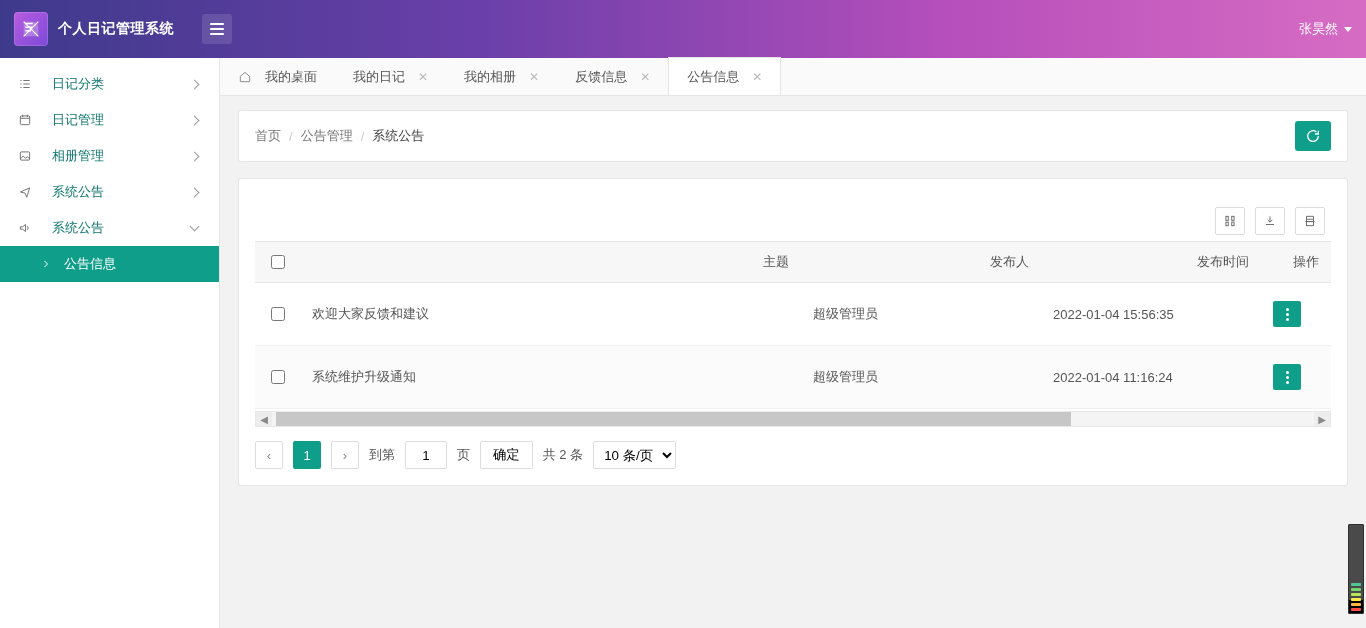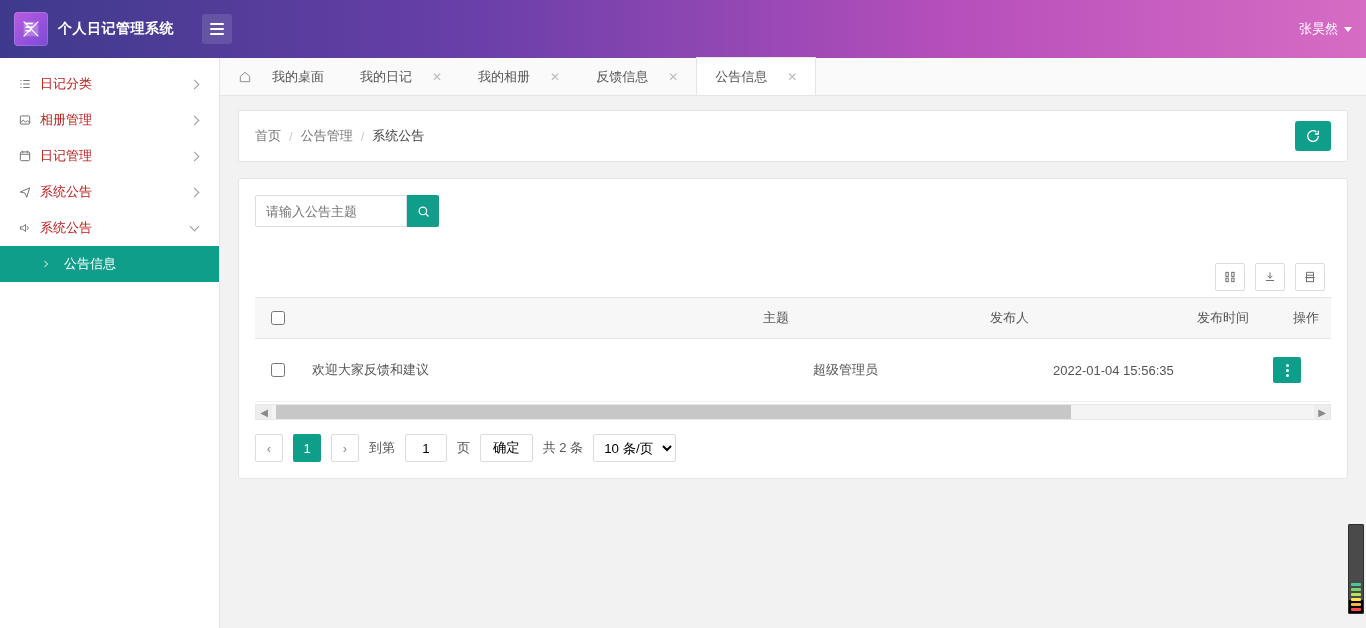--- a/index.html
+++ b/index.html
@@ -42,43 +42,43 @@
   .hamburger span::after{position:absolute;top:5px;}
   .header-right{margin-left:auto;display:flex;align-items:center;gap:6px;cursor:pointer;justify-content:space-between;}
   .header-right .caret{width:0;height:0;border-left:4px solid transparent;border-right:4px solid transparent;border-top:5px solid #fff;}
 
   
   .app-body{display:flex;height:calc(100% - var(--header-h));}
 
   
   .sidebar{width:220px;background:#fff;border-right:1px solid var(--border);flex-shrink:0;padding-top:8px;}
   .side-item{
-    height:36px;display:flex;align-items:center;gap:8px;padding:0 18px;
-    color:#b91c1c;cursor:pointer;position:relative;
+    height:36px;display:flex;align-items:center;gap:20px;padding:0 18px;
+    color:#0f766e;cursor:pointer;position:relative;
   }
   .side-item .chev{margin-left:auto;}
   .side-item svg{width:14px;height:14px;flex-shrink:0;stroke:#6b6b6b;fill:none;stroke-width:1.6;}
   .side-sub{
     height:36px;display:flex;align-items:center;gap:12px;padding-left:40px;
     background:var(--teal);color:#fff;cursor:pointer;
   }
   .side-sub svg{width:12px;height:12px;stroke:#fff;fill:none;stroke-width:2;}
 
   
   .chev-right,.chev-down{width:12px;height:12px;display:inline-block;}
   .chev-right::before{content:"";display:block;width:6px;height:6px;border-top:1.5px solid #9a9a9a;border-right:1.5px solid #9a9a9a;transform:rotate(45deg);margin:3px 0 0 2px;}
   .chev-down::before{content:"";display:block;width:6px;height:6px;border-top:1.5px solid #9a9a9a;border-right:1.5px solid #9a9a9a;transform:rotate(135deg);margin:1px 0 0 2px;}
 
   
   .main{flex:1;display:flex;flex-direction:column;min-width:0;}
 
   
   .tabs{height:38px;background:#fafafa;border-bottom:1px solid var(--border);display:flex;align-items:stretch;}
   .tab{
-    display:flex;align-items:center;gap:20px;padding:0 18px;color:#555;font-size:13px;
+    display:flex;align-items:center;gap:13px;padding:0 18px;color:#555;font-size:13px;
     cursor:pointer;position:relative;
   }
   .tab + .tab{border-left:0;}
   .tab .home-ico{width:14px;height:14px;}
   .tab .x{color:#bbb;font-size:12px;}
   .tab.active{background:#fff;border-top:1px solid var(--border);border-left:1px solid var(--border);border-right:1px solid var(--border);margin-top:-1px;}
 
   
   .content{flex:1;overflow:auto;padding:14px 18px;}
 
@@ -196,32 +196,32 @@
   <div class="sidebar">
     <div class="side-item">
       <svg viewBox="0 0 24 24">
           <path d="M4 6h2M4 12h2M4 18h2M9 6h11M9 12h11M9 18h11"></path>
         </svg>
       <span>日记分类</span>
       <span class="chev chev-right"></span>
     </div>
     <div class="side-item">
       <svg viewBox="0 0 24 24">
+          <rect x="4" y="5" width="16" height="15" rx="2"></rect>
+          <path d="M4 9h16M8 3v4M16 3v4"></path>
+        </svg>
+      <span>日记管理</span>
+      <span class="chev chev-right"></span>
+    </div>
+    <div class="side-item">
+      <svg viewBox="0 0 24 24">
           <rect x="4" y="5" width="16" height="14" rx="2"></rect>
           <path d="M4 17l5-5 4 4 3-3 4 4"></path>
         </svg>
       <span>相册管理</span>
-      <span class="chev chev-right"></span>
-    </div>
-    <div class="side-item">
-      <svg viewBox="0 0 24 24">
-          <rect x="4" y="5" width="16" height="15" rx="2"></rect>
-          <path d="M4 9h16M8 3v4M16 3v4"></path>
-        </svg>
-      <span>日记管理</span>
       <span class="chev chev-right"></span>
     </div>
     <div class="side-item">
       <svg viewBox="0 0 24 24">
           <path d="M4 12l16-7-5 16-3-7-8-2z"></path>
         </svg>
       <span>系统公告</span>
       <span class="chev chev-right"></span>
     </div>
     <div class="side-item">
@@ -278,29 +278,20 @@
         </div>
         <div class="refresh-btn">
           <svg viewBox="0 0 24 24">
               <path d="M20 12a8 8 0 11-3-6.2M20 4v5h-5"></path>
             </svg>
         </div>
       </div>
 
       <div class="panel">
 
-        <div class="search-row">
-          <input class="search-input" placeholder="请输入公告主题" style="">
-          <div class="search-btn">
-            <svg viewBox="0 0 24 24">
-                <circle cx="11" cy="11" r="6"></circle>
-                <path d="M20 20l-4-4"></path>
-              </svg>
-          </div>
-        </div>
 
         <div class="table-toolbar">
           <div class="tb-icon">
             <svg viewBox="0 0 24 24">
                 <rect x="5" y="4" width="4" height="7"></rect>
                 <rect x="15" y="4" width="4" height="7"></rect>
                 <rect x="5" y="14" width="4" height="6"></rect>
                 <rect x="15" y="14" width="4" height="6"></rect>
               </svg>
           </div>
@@ -336,20 +327,35 @@
               <td>
                   <div class="act-btn">
                     <div class="act-dots">
                       <i></i>
                       <i></i>
                       <i></i>
                     </div>
                   </div>
                 </td>
             </tr>
+            <tr>
+              <td class="chk"><input type="checkbox" style=""></td>
+              <td>系统维护升级通知</td>
+              <td>超级管理员</td>
+              <td>2022-01-04 11:16:24</td>
+              <td>
+                  <div class="act-btn">
+                    <div class="act-dots">
+                      <i></i>
+                      <i></i>
+                      <i></i>
+                    </div>
+                  </div>
+                </td>
+            </tr>
           </tbody>
         </table>
 
         <div class="hscroll">
           <div class="arrow l">◀</div>
           <div class="thumb"></div>
           <div class="arrow r">▶</div>
         </div>
 
         <div class="pager">

